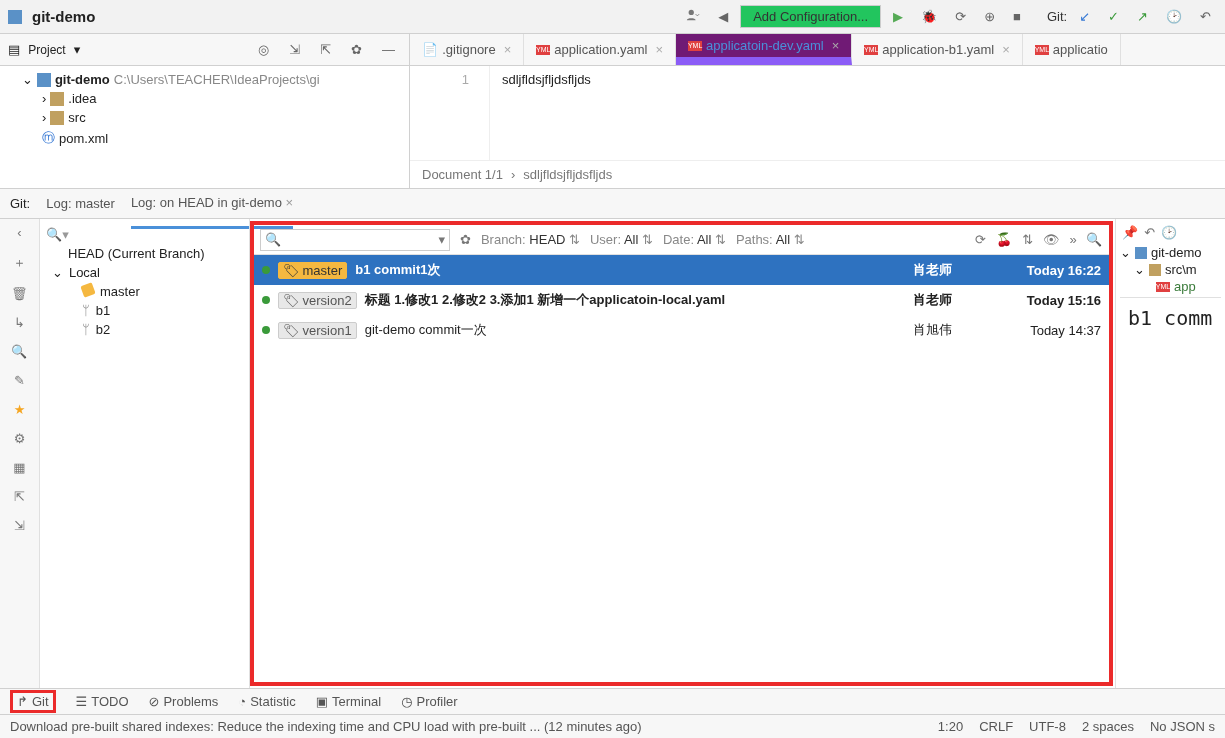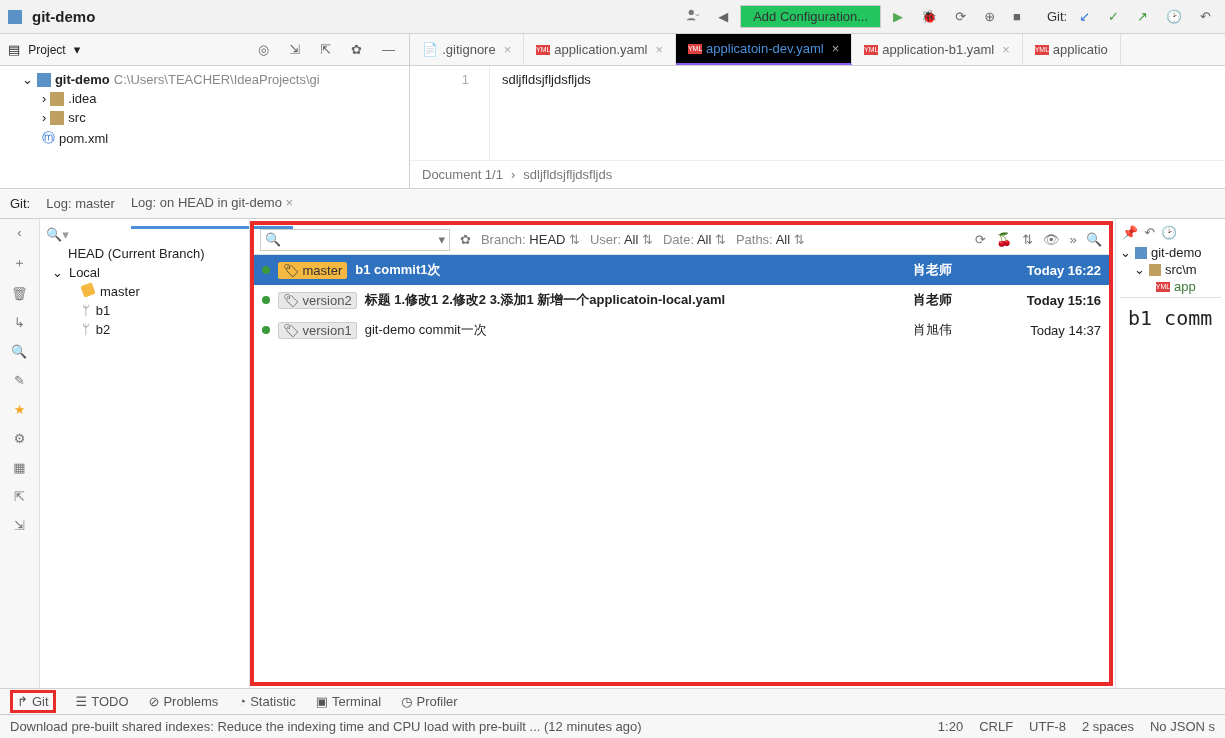--- a/index.html
+++ b/index.html
@@ -18,21 +18,21 @@
 .tree{flex:1;overflow:hidden;padding:4px 0}
 .tree-row{display:flex;align-items:center;padding:2px 8px;gap:4px}
 .tree-row.lvl1{padding-left:22px}
 .tree-row.lvl2{padding-left:42px}
 .fold-icn{width:14px;height:14px;background:#c0a060}
 .bold{font-weight:bold}
 .gray{color:#888}
 .right-pane{flex:1;display:flex;flex-direction:column;background:#fff}
 .tabs{height:32px;display:flex;align-items:center;border-bottom:1px solid #d0d0d0;background:#f7f7f7;overflow:hidden}
 .tab{padding:0 12px;height:100%;display:flex;align-items:center;gap:4px;border-right:1px solid #e0e0e0;color:#555;cursor:pointer}
-.tab.active{border-bottom:2px solid #8b5cf6;color:#4a90d9;background:#000000}
+.tab.active{border-bottom:8px solid #8b5cf6;color:#4a90d9;background:#701a75}
 .tab .x{color:#aaa;margin-left:4px}
 .yml-icn{width:14px;height:10px;background:#e04040;color:#fff;font-size:7px;display:inline-flex;align-items:center;justify-content:center}
 .editor{flex:1;display:flex;font-family:Consolas,monospace;font-size:18px}
 .gutter{width:80px;text-align:right;padding:6px 20px;color:#aaa;background:#fff;border-right:1px solid #eee}
 .ed-body{padding:6px 12px}
 .crumb{height:28px;display:flex;align-items:center;padding:0 12px;gap:8px;color:#777;border-top:1px solid #eee}
 .git-panel{height:500px;border-top:1px solid #d0d0d0;display:flex;flex-direction:column;background:#fff}
 .git-tabs{height:30px;display:flex;align-items:center;gap:16px;padding:0 10px;border-bottom:1px solid #d0d0d0;background:#f7f7f7}
 .git-tabs .gt{padding:16px 0;color:#555;cursor:pointer}
 .git-tabs .gt.active{border-bottom:3px solid #4a90d9}

